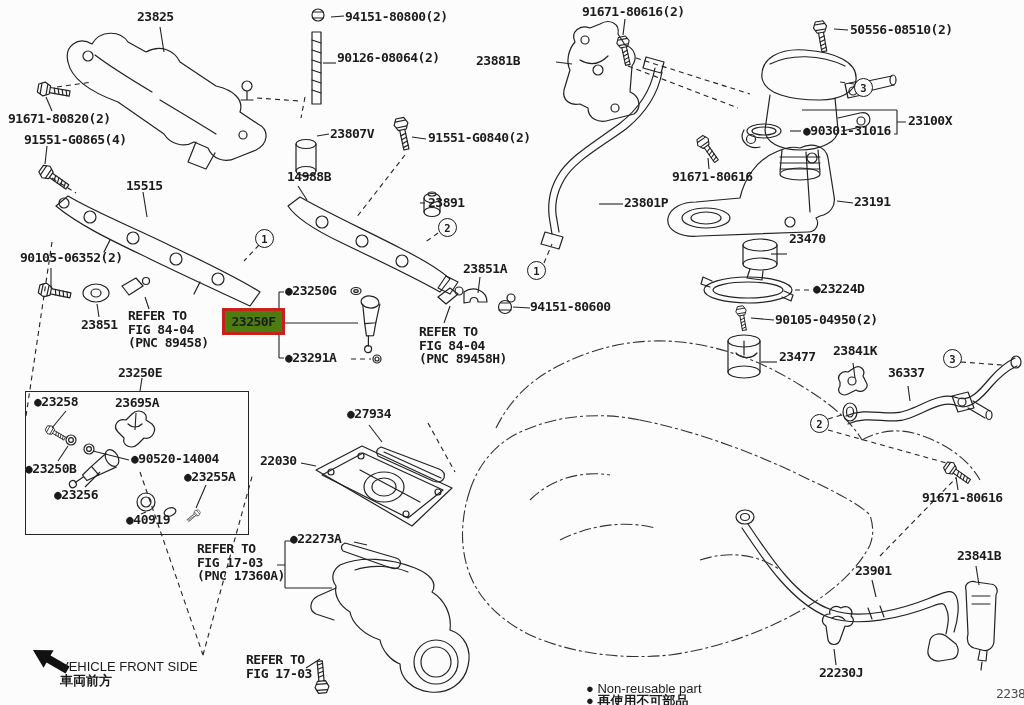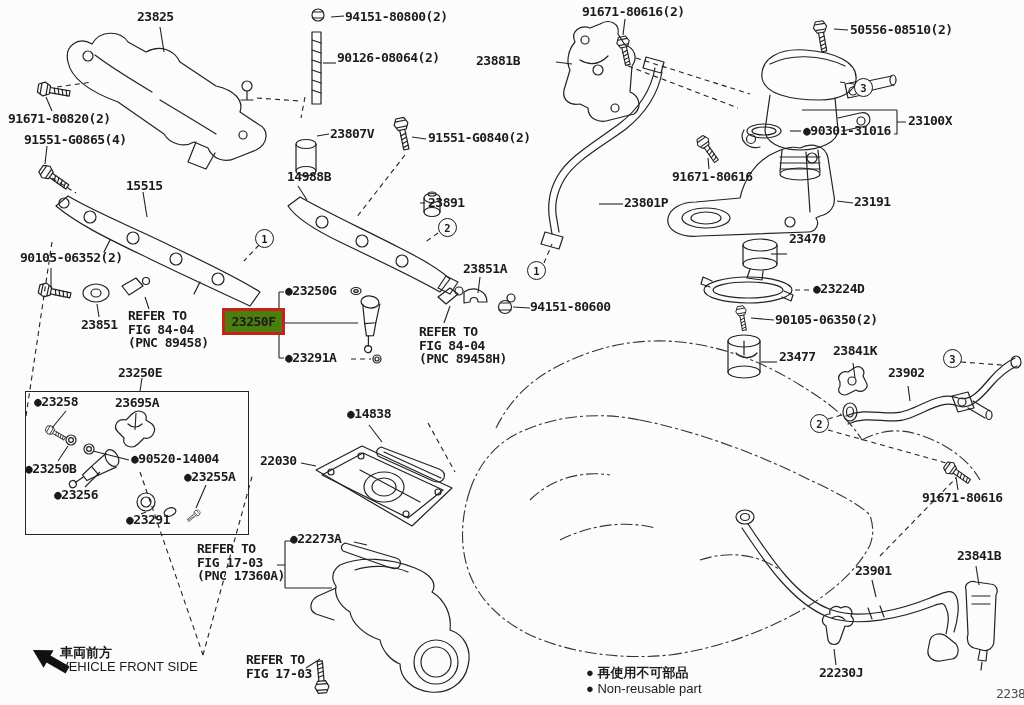--- a/index.html
+++ b/index.html
@@ -10,21 +10,21 @@
   .lbl{position:absolute;font:bold 13px "DejaVu Sans Mono",monospace;letter-spacing:-0.5px;
        color:var(--ink);white-space:pre-line;line-height:13.5px;}
   .co{position:absolute;width:17px;height:17px;border:1.5px solid var(--ink);border-radius:50%;
       font:bold 10.5px "DejaVu Sans Mono",monospace;color:var(--ink);
       display:flex;align-items:center;justify-content:center;background:var(--background);}
   .hl{position:absolute;left:203px;top:308px;width:57px;height:21px;border:3px solid var(--highlight-red);
       display:flex;align-items:center;justify-content:center;background:#4d7c0f;
       font:bold 13px "DejaVu Sans Mono",monospace;letter-spacing:-0.5px;color:var(--ink);margin-left:19px;}
   .inset{position:absolute;left:25px;top:391px;width:222px;height:142px;border:1.5px solid #242424;}
   .sans{position:absolute;font:13px "Liberation Sans",sans-serif;color:var(--ink);}
-  .sansb{position:absolute;font:bold 13px "Liberation Sans",sans-serif;color:var(--ink);}
+  .sansb{position:absolute;font:bold 13px "Liberation Sans",sans-serif;color:var(--ink);margin-top:28px;}
   .dwg{position:absolute;font:13px "DejaVu Sans Mono",monospace;color:#4c4c4c;letter-spacing:-0.5px;}
 </style>
 </head>
 <body>
 
 <div id="stage">
 
 <svg width="1024" height="705" viewBox="0 0 1024 705">
   <defs>
     <g id="bolt" fill="none">
@@ -404,33 +404,33 @@
 FIG 84-04
 (PNC 89458)</div>
   <div class="lbl" style="left:285px;top:284px">●23250G</div>
   <div class="lbl" style="left:285px;top:351px">●23291A</div>
   <div class="lbl" style="left:463px;top:262px">23851A</div>
   <div class="lbl" style="left:419px;top:325px">REFER TO
 FIG 84-04
 (PNC 89458H)</div>
   <div class="lbl" style="left:530px;top:300px">94151-80600</div>
   <div class="lbl" style="left:813px;top:282px">●23224D</div>
-  <div class="lbl" style="left:775px;top:313px">90105-06350(2)</div>
+  <div class="lbl" style="left:775px;top:313px">90105-04950(2)</div>
   <div class="lbl" style="left:779px;top:350px">23477</div>
   <div class="lbl" style="left:833px;top:344px">23841K</div>
-  <div class="lbl" style="left:888px;top:366px">23902</div>
+  <div class="lbl" style="left:888px;top:366px">36337</div>
   <div class="lbl" style="left:118px;top:366px">23250E</div>
   <div class="lbl" style="left:34px;top:395px">●23258</div>
   <div class="lbl" style="left:115px;top:396px">23695A</div>
   <div class="lbl" style="left:131px;top:452px">●90520-14004</div>
   <div class="lbl" style="left:25px;top:462px">●23250B</div>
   <div class="lbl" style="left:184px;top:470px">●23255A</div>
   <div class="lbl" style="left:54px;top:488px">●23256</div>
-  <div class="lbl" style="left:126px;top:513px">●23291</div>
-  <div class="lbl" style="left:347px;top:407px">●14838</div>
+  <div class="lbl" style="left:126px;top:513px">●40919</div>
+  <div class="lbl" style="left:347px;top:407px">●27934</div>
   <div class="lbl" style="left:260px;top:454px">22030</div>
   <div class="lbl" style="left:290px;top:532px">●22273A</div>
   <div class="lbl" style="left:197px;top:542px">REFER TO
 FIG 17-03
 (PNC 17360A)</div>
   <div class="lbl" style="left:246px;top:653px">REFER TO
 FIG 17-03</div>
   <div class="lbl" style="left:855px;top:564px">23901</div>
   <div class="lbl" style="left:957px;top:549px">23841B</div>
   <div class="lbl" style="left:819px;top:666px">22230J</div>

